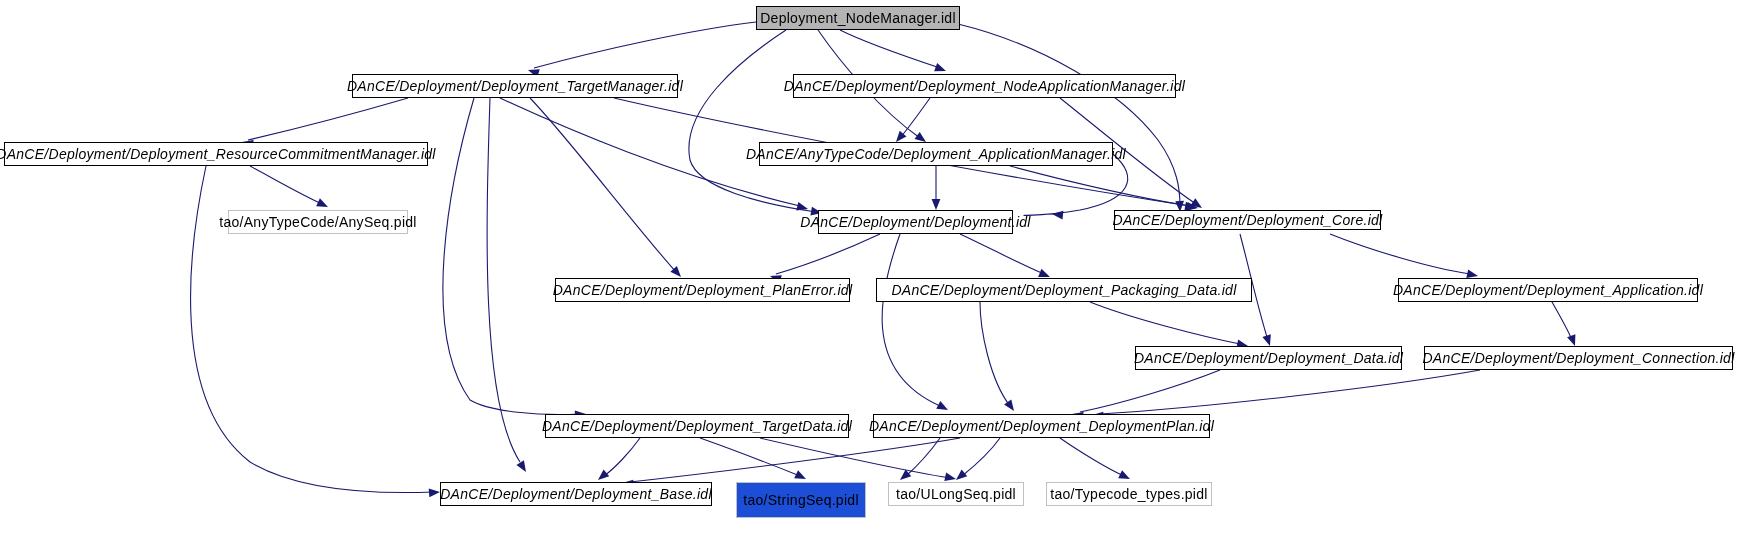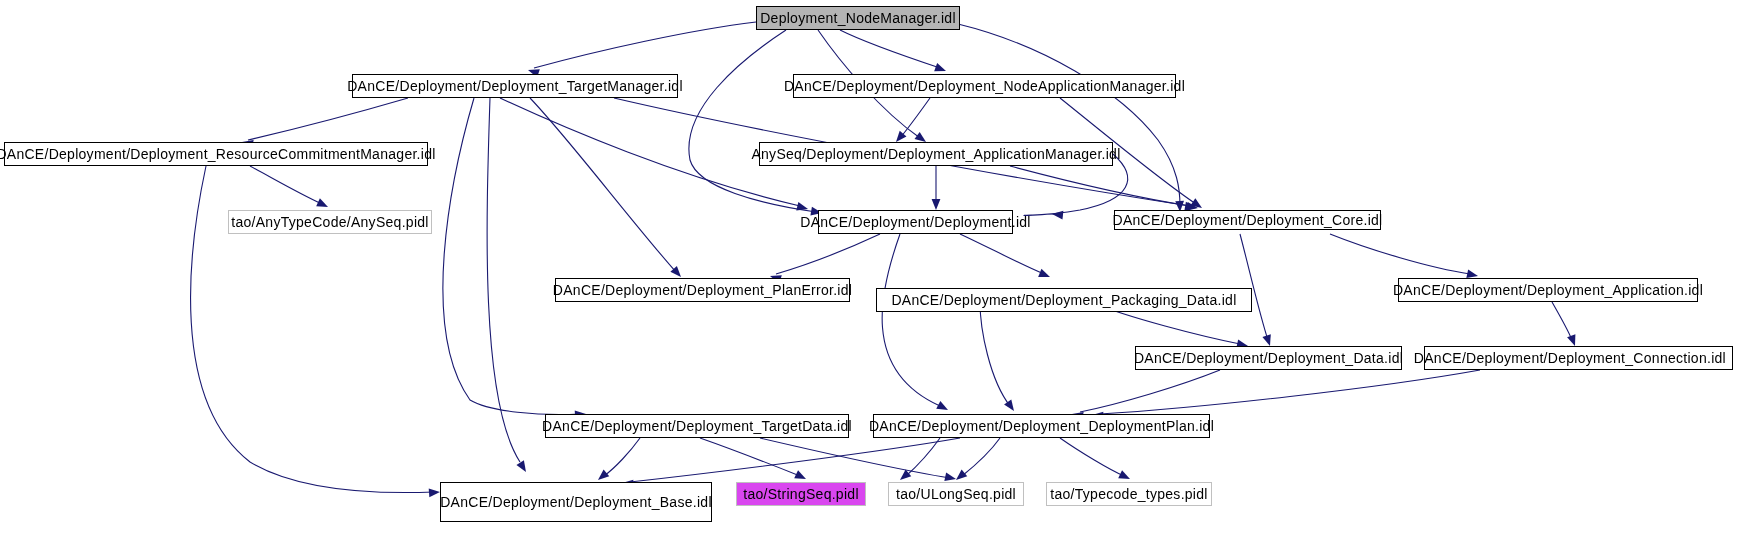--- a/index.html
+++ b/index.html
@@ -34,20 +34,21 @@
     border: 1px solid #c0c0c0;
     color: #000000;
     font-size: 14px;
     line-height: 1;
     white-space: nowrap;
     letter-spacing: 0.02em;
     cursor: pointer;
   }
   .node-box.strong {
     border: 1px solid #000000;
+    font-style: italic;
   }
   .node-box.root {
     border: 1px solid #000000;
     background: #b4b4b4;
   }
   .node-label {
     display: block;
     padding: 0 6px;
     pointer-events: none;
   }
@@ -141,56 +142,56 @@
       <div class="node-box strong" style="left: 352px; top: 74px; width: 326px; height: 24px; background: rgb(255, 255, 255); border-color: rgb(0, 0, 0);">
         <span class="node-label">DAnCE/Deployment/Deployment_TargetManager.idl</span>
       </div>
       <div class="node-box strong" style="left: 793px; top: 74px; width: 383px; height: 24px; background: rgb(255, 255, 255); border-color: rgb(0, 0, 0);">
         <span class="node-label">DAnCE/Deployment/Deployment_NodeApplicationManager.idl</span>
       </div>
       <div class="node-box strong" style="left: 4px; top: 142px; width: 424px; height: 24px; background: rgb(255, 255, 255); border-color: rgb(0, 0, 0);">
         <span class="node-label">DAnCE/Deployment/Deployment_ResourceCommitmentManager.idl</span>
       </div>
       <div class="node-box strong" style="left: 759px; top: 142px; width: 354px; height: 24px; background: rgb(255, 255, 255); border-color: rgb(0, 0, 0);">
-        <span class="node-label">AnySeq/Deployment/Deployment_ApplicationManager.idl</span>
-      </div>
-      <div class="node-box " style="left: 228px; top: 210px; width: 204px; height: 24px; background: rgb(255, 255, 255); border-color: rgb(192, 192, 192);">
+        <span class="node-label">DAnCE/AnyTypeCode/Deployment_ApplicationManager.idl</span>
+      </div>
+      <div class="node-box " style="left: 228px; top: 210px; width: 180px; height: 24px; background: rgb(255, 255, 255); border-color: rgb(192, 192, 192);">
         <span class="node-label">tao/AnyTypeCode/AnySeq.pidl</span>
       </div>
       <div class="node-box strong" style="left: 818px; top: 210px; width: 195px; height: 24px; background: rgb(255, 255, 255); border-color: rgb(0, 0, 0);">
         <span class="node-label">DAnCE/Deployment/Deployment.idl</span>
       </div>
       <div class="node-box strong" style="left: 1114px; top: 210px; width: 267px; height: 20px; background: rgb(255, 255, 255); border-color: rgb(0, 0, 0);">
         <span class="node-label">DAnCE/Deployment/Deployment_Core.idl</span>
       </div>
       <div class="node-box strong" style="left: 555px; top: 278px; width: 295px; height: 24px; background: rgb(255, 255, 255); border-color: rgb(0, 0, 0);">
         <span class="node-label">DAnCE/Deployment/Deployment_PlanError.idl</span>
       </div>
-      <div class="node-box strong" style="left: 876px; top: 288px; width: 376px; height: 24px; background: rgb(255, 255, 255); border-color: rgb(0, 0, 0);">
+      <div class="node-box strong" style="left: 876px; top: 278px; width: 376px; height: 24px; background: rgb(255, 255, 255); border-color: rgb(0, 0, 0);">
         <span class="node-label">DAnCE/Deployment/Deployment_Packaging_Data.idl</span>
       </div>
       <div class="node-box strong" style="left: 1398px; top: 278px; width: 300px; height: 24px; background: rgb(255, 255, 255); border-color: rgb(0, 0, 0);">
         <span class="node-label">DAnCE/Deployment/Deployment_Application.idl</span>
       </div>
       <div class="node-box strong" style="left: 1135px; top: 346px; width: 267px; height: 24px; background: rgb(255, 255, 255); border-color: rgb(0, 0, 0);">
         <span class="node-label">DAnCE/Deployment/Deployment_Data.idl</span>
       </div>
-      <div class="node-box strong" style="left: 1424px; top: 346px; width: 309px; height: 24px; background: rgb(255, 255, 255); border-color: rgb(0, 0, 0); justify-content: flex-end;">
+      <div class="node-box strong" style="left: 1424px; top: 346px; width: 309px; height: 24px; background: rgb(255, 255, 255); border-color: rgb(0, 0, 0);">
         <span class="node-label">DAnCE/Deployment/Deployment_Connection.idl</span>
       </div>
       <div class="node-box strong" style="left: 545px; top: 414px; width: 304px; height: 24px; background: rgb(255, 255, 255); border-color: rgb(0, 0, 0);">
         <span class="node-label">DAnCE/Deployment/Deployment_TargetData.idl</span>
       </div>
       <div class="node-box strong" style="left: 873px; top: 414px; width: 337px; height: 24px; background: rgb(255, 255, 255); border-color: rgb(0, 0, 0);">
         <span class="node-label">DAnCE/Deployment/Deployment_DeploymentPlan.idl</span>
       </div>
-      <div class="node-box strong" style="left: 440px; top: 482px; width: 272px; height: 40px; background: rgb(255, 255, 255); border-color: rgb(0, 0, 0);">
+      <div class="node-box strong" style="left: 440px; top: 482px; width: 272px; height: 24px; background: rgb(255, 255, 255); border-color: rgb(0, 0, 0);">
         <span class="node-label">DAnCE/Deployment/Deployment_Base.idl</span>
       </div>
-      <div class="node-box " style="left: 736px; top: 482px; width: 130px; height: 24px; background: #d946ef; border-color: rgb(192, 192, 192);">
+      <div class="node-box " style="left: 736px; top: 482px; width: 130px; height: 36px; background: #1d4ed8; border-color: rgb(192, 192, 192);">
         <span class="node-label">tao/StringSeq.pidl</span>
       </div>
       <div class="node-box " style="left: 888px; top: 482px; width: 136px; height: 24px; background: rgb(255, 255, 255); border-color: rgb(192, 192, 192);">
         <span class="node-label">tao/ULongSeq.pidl</span>
       </div>
       <div class="node-box " style="left: 1046px; top: 482px; width: 166px; height: 24px; background: rgb(255, 255, 255); border-color: rgb(192, 192, 192);">
         <span class="node-label">tao/Typecode_types.pidl</span>
       </div>
     </div>
 

